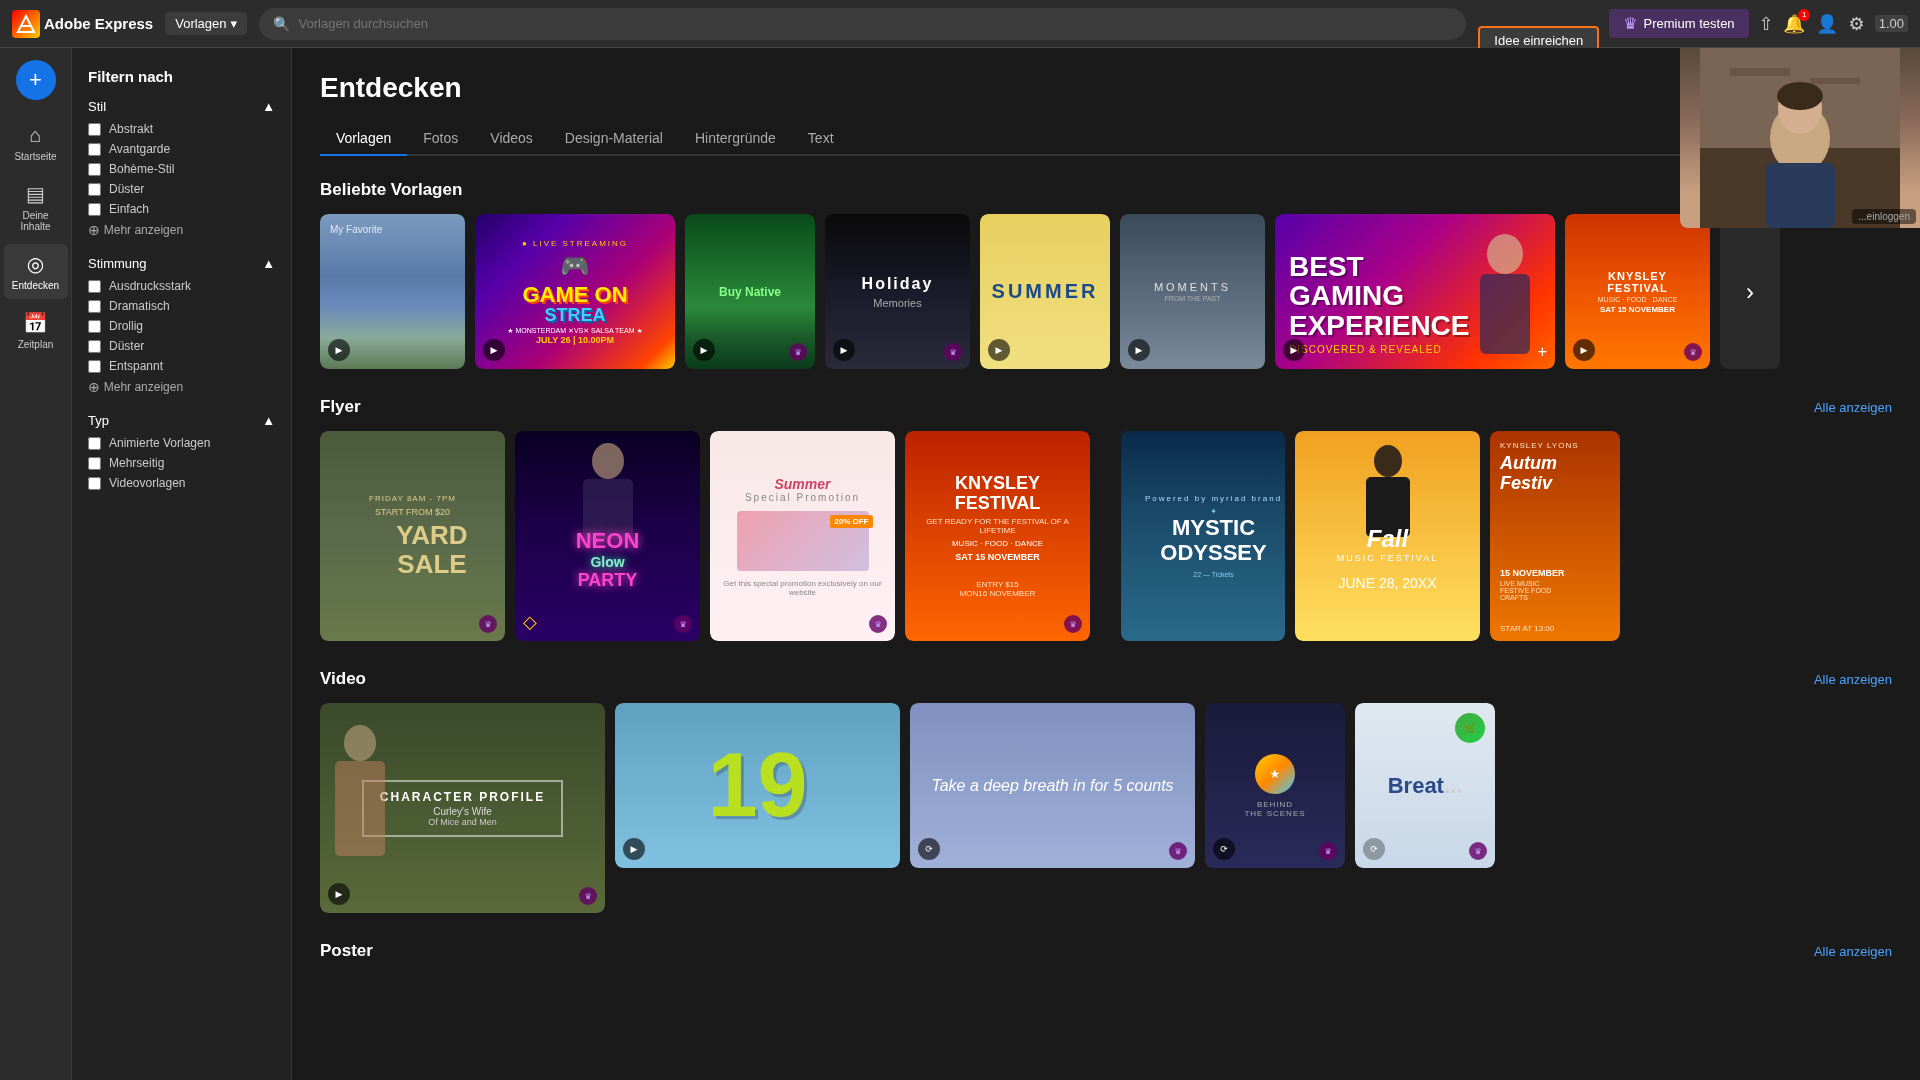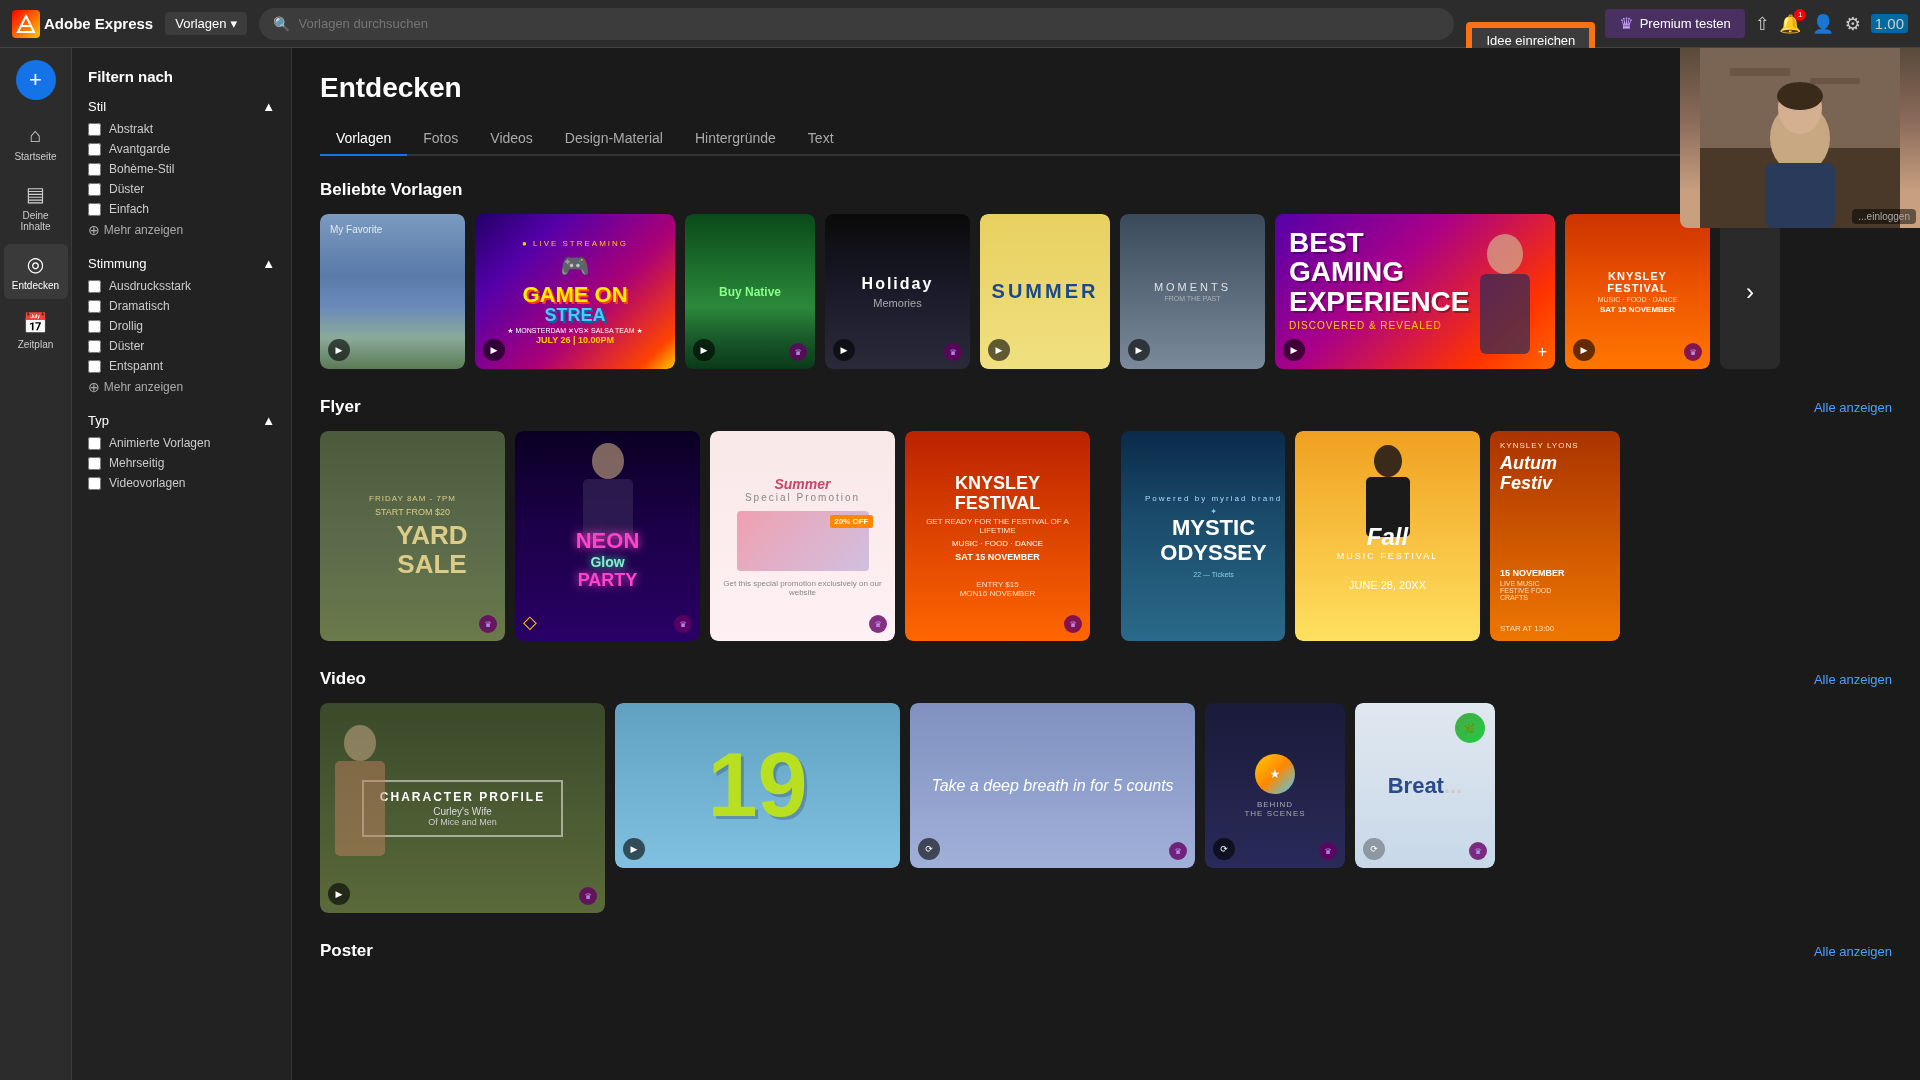--- a/index.html
+++ b/index.html
@@ -41,40 +41,40 @@
       background: #3c3c3c; border-radius: 20px;
       padding: 0 14px; height: 32px; gap: 8px;
     }
     .search-bar input {
       background: none; border: none; color: #aaa; font-size: 13px; outline: none; width: 100%;
     }
     .header-right {
       display: flex; align-items: center; gap: 10px;
     }
     .idee-btn {
-      background: #3c3c3c; border: 6px solid #f97316; color: #fff;
+      background: #3c3c3c; border: 2px solid #f97316; color: #fff;
       padding: 5px 14px; border-radius: 4px; cursor: pointer; font-size: 13px; margin-top: 33px;
     }
     .premium-btn {
       display: flex; align-items: center; gap: 6px;
       background: #4a3060; border: none; color: #fff;
       padding: 5px 14px; border-radius: 4px; cursor: pointer; font-size: 13px;
     }
     .premium-icon { color: #c8a0ff; font-size: 16px; }
     .header-icon { color: #ccc; font-size: 18px; cursor: pointer; }
     .notification-badge {
       position: relative;
     }
     .badge {
       position: absolute; top: -4px; right: -4px;
       background: red; border-radius: 50%; width: 12px; height: 12px;
       font-size: 8px; display: flex; align-items: center; justify-content: center;
     }
     .version-badge {
-      background: #0369a1; color: #ccc; font-size: 15px;
+      background: #404040; color: #ccc; font-size: 13px;
       padding: 1px 4px; border-radius: 3px;
     }
 
     
     .app-layout {
       display: flex;
       height: calc(1080px - 48px);
     }
 
     
@@ -450,21 +450,21 @@
 
           <div class="pop-card" style="width:145px; height:155px;">
             <div style="width:100%; height:100%; background:linear-gradient(180deg, #3a4a5a 0%, #5a6a7a 50%, #7a8a9a 100%); border-radius:8px; display:flex; flex-direction:column; align-items:center; justify-content:center; gap:2px; position:relative;">
               <div style="font-size:11px; letter-spacing:3px; color:#fff; opacity:0.8;">MOMENTS</div>
               <div style="font-size:7px; color:#ccc; opacity:0.7;">FROM THE PAST</div>
               <div style="position:absolute; bottom:8px; left:8px; width:22px; height:22px; background:rgba(0,0,0,0.6); border-radius:50%; display:flex; align-items:center; justify-content:center; font-size:9px; color:#fff;">▶</div>
             </div>
           </div>
 
           <div class="pop-card" style="width:280px; height:155px;">
-            <div style="width:100%; height:100%; background:linear-gradient(135deg, #5500aa 0%, #aa0088 40%, #ff3300 80%, #ff6600 100%); border-radius:8px; display:flex; flex-direction:column; align-items:flex-start; justify-content:flex-start; padding:14px; position:relative;">
+            <div style="width:100%; height:100%; background:linear-gradient(135deg, #5500aa 0%, #aa0088 40%, #ff3300 80%, #ff6600 100%); border-radius:8px; display:flex; flex-direction:column; align-items:flex-start; justify-content:flex-end; padding:14px; position:relative;">
               <div style="font-size:28px; font-weight:900; color:#fff; line-height:1.05; text-shadow:2px 2px 0 rgba(0,0,0,0.3);">BEST<br>GAMING<br>EXPERIENCE</div>
               <div style="font-size:10px; color:#ffcc00; margin-top:4px; letter-spacing:1px;">DISCOVERED &amp; REVEALED</div>
 
               <div style="position:absolute; right:10px; top:10px; bottom:10px; width:80px; overflow:hidden; opacity:0.7;">
                 <svg width="80" height="135" viewBox="0 0 80 135">
                   <ellipse cx="40" cy="30" rx="18" ry="20" fill="#d4b090"></ellipse>
                   <rect x="15" y="50" width="50" height="80" fill="#2a2a5a" rx="6"></rect>
                 </svg>
               </div>
               <div style="position:absolute; bottom:8px; left:8px; width:22px; height:22px; background:rgba(0,0,0,0.6); border-radius:50%; display:flex; align-items:center; justify-content:center; font-size:9px; color:#fff;">▶</div>
@@ -563,21 +563,21 @@
 
             <div style="position:absolute; top:10px; left:50%; transform:translateX(-50%);">
               <svg width="80" height="100" viewBox="0 0 80 100">
                 <ellipse cx="40" cy="20" rx="14" ry="16" fill="#3a2a1a"></ellipse>
                 <rect x="18" y="36" width="44" height="60" fill="#1a1a1a" rx="5"></rect>
               </svg>
             </div>
             <div style="position:absolute; bottom:50px; text-align:center; left:0; right:0; padding:0 8px;">
               <div style="font-size:24px; font-weight:900; color:#fff; font-style:italic;">Fall</div>
               <div style="font-size:9px; color:#fff; letter-spacing:2px;">MUSIC FESTIVAL</div>
-              <div style="font-size:11px; color:#fff; margin-top:18px;">JUNE 28, 20XX</div>
+              <div style="font-size:14px; color:#fff; margin-top:12px;">JUNE 28, 20XX</div>
             </div>
           </div>
         </div>
 
         <div class="pop-card" style="width:130px; height:210px;">
           <div style="width:100%; height:100%; background:linear-gradient(180deg, #aa3300 0%, #cc5500 50%, #ee7700 100%); border-radius:8px; display:flex; flex-direction:column; align-items:flex-start; justify-content:flex-start; padding:10px; position:relative; overflow:hidden;">
             <div style="font-size:8px; color:#ffe0c0; letter-spacing:1px;">KYNSLEY LYONS</div>
             <div style="font-size:18px; font-weight:900; color:#fff; font-style:italic; line-height:1.1; margin-top:4px;">Autum<br>Festiv</div>
             <div style="position:absolute; bottom:40px; left:10px; right:10px;">
               <div style="font-size:9px; color:#fff; font-weight:700;">15 NOVEMBER</div>

